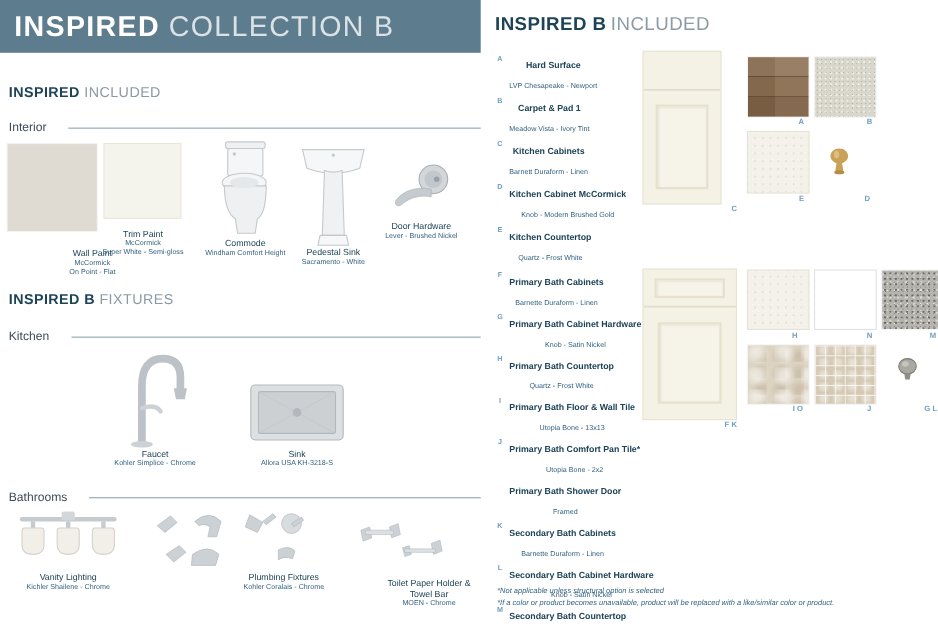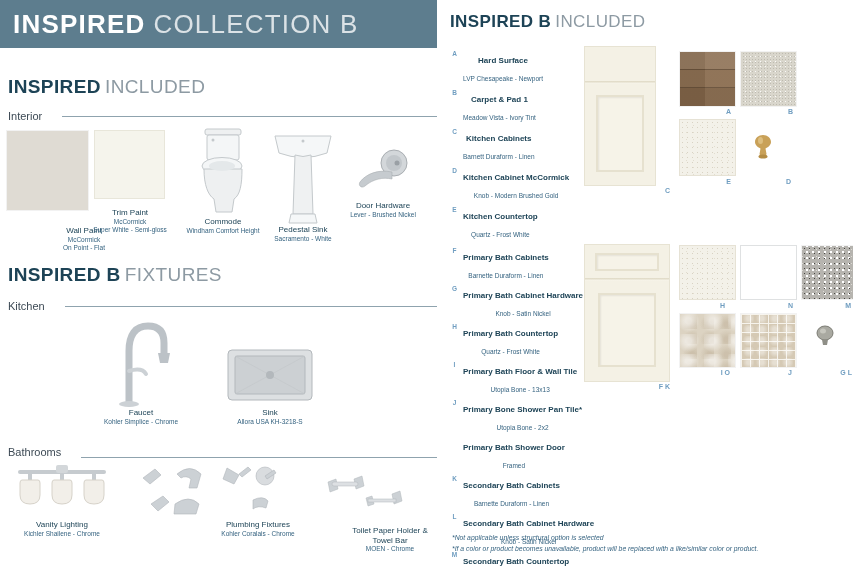--- a/index.html
+++ b/index.html
@@ -13,21 +13,21 @@
   
   .band{
     left:0;top:0;width:437px;height:48px;background:#5d7d8e;
     display:flex;align-items:center;padding-left:13px;box-sizing:border-box;
     color:#fff;font-size:26px;letter-spacing:1.2px;white-space:nowrap;
   }
   .band .bold{font-weight:bold;margin-right:8px;}
   .band .light{color:rgba(255,255,255,.78);font-weight:normal;}
 
   
-  .h2{font-size:19px;letter-spacing:.4px;color:#1d4356;font-weight:bold;white-space:nowrap;}
+  .h2{font-size:13px;letter-spacing:.4px;color:#1d4356;font-weight:bold;white-space:nowrap;}
   .h2 .light{color:#8d9aa3;font-weight:normal;margin-left:4px;}
   .h2r{font-size:17px;}
 
   .rule-row{display:flex;align-items:center;gap:20px;color:#3d4a55;font-size:11px;}
   .rule-row .line{flex:1;height:1px;background:#8fa3ae;}
 
   
   .caption{text-align:center;color:#1d4356;}
   .caption .nm{font-weight:normal;font-size:8px;line-height:9.5px;}
   .caption .sb{font-size:6.5px;line-height:8px;color:#33617f;}
@@ -208,21 +208,21 @@
     <rect x="9" y="9" width="70" height="38" rx="2" fill="#ccd0d3" stroke="#b3b8bc"></rect>
     <path d="M9 47 L44 28 L79 47 M9 9 L44 28 L79 9" stroke="#c3c7ca" stroke-width="0.7" fill="none"></path>
     <circle cx="44" cy="28" r="4" fill="#b3b8bc"></circle>
   </svg>
 </div>
 <div class="abs caption" style="left:222px;top:408px;width:96px;">
   <div class="nm">Sink</div>
   <div class="sb">Allora USA KH-3218-S</div>
 </div>
 
-<div class="abs rule-row" style="left:8px;top:446px;width:429px;align-items:flex-end;">
+<div class="abs rule-row" style="left:8px;top:446px;width:429px;">
   <span>Bathrooms</span>
   <span class="line"></span>
 </div>
 
 <div class="abs" style="left:10px;top:462px;">
   <svg width="104" height="56" viewBox="0 0 104 56">
     <rect x="8" y="8" width="88" height="4" rx="2" fill="#c6cbcf"></rect>
     <rect x="46" y="3" width="12" height="8" rx="2" fill="#d3d7da"></rect>
     <g>
       <rect x="18" y="12" width="4" height="6" fill="#c6cbcf"></rect>
@@ -348,21 +348,21 @@
     <span><span class="fin-name">Primary Bath Countertop</span><br>
     <span class="fin-sub">Quartz - Frost White</span></span>
   </div>
   <div class="fin-item">
     <span class="fin-letter">I</span>
     <span><span class="fin-name">Primary Bath Floor &amp; Wall Tile</span><br>
     <span class="fin-sub">Utopia Bone - 13x13</span></span>
   </div>
   <div class="fin-item">
     <span class="fin-letter">J</span>
-    <span><span class="fin-name">Primary Bone Shower Pan Tile*</span><br>
+    <span><span class="fin-name">Primary Bath Comfort Pan Tile*</span><br>
     <span class="fin-sub">Utopia Bone - 2x2</span></span>
   </div>
   <div class="fin-item">
     <span class="fin-letter"></span>
     <span><span class="fin-name">Primary Bath Shower Door</span><br>
     <span class="fin-sub">Framed</span></span>
   </div>
   <div class="fin-item">
     <span class="fin-letter">K</span>
     <span><span class="fin-name">Secondary Bath Cabinets</span><br>

